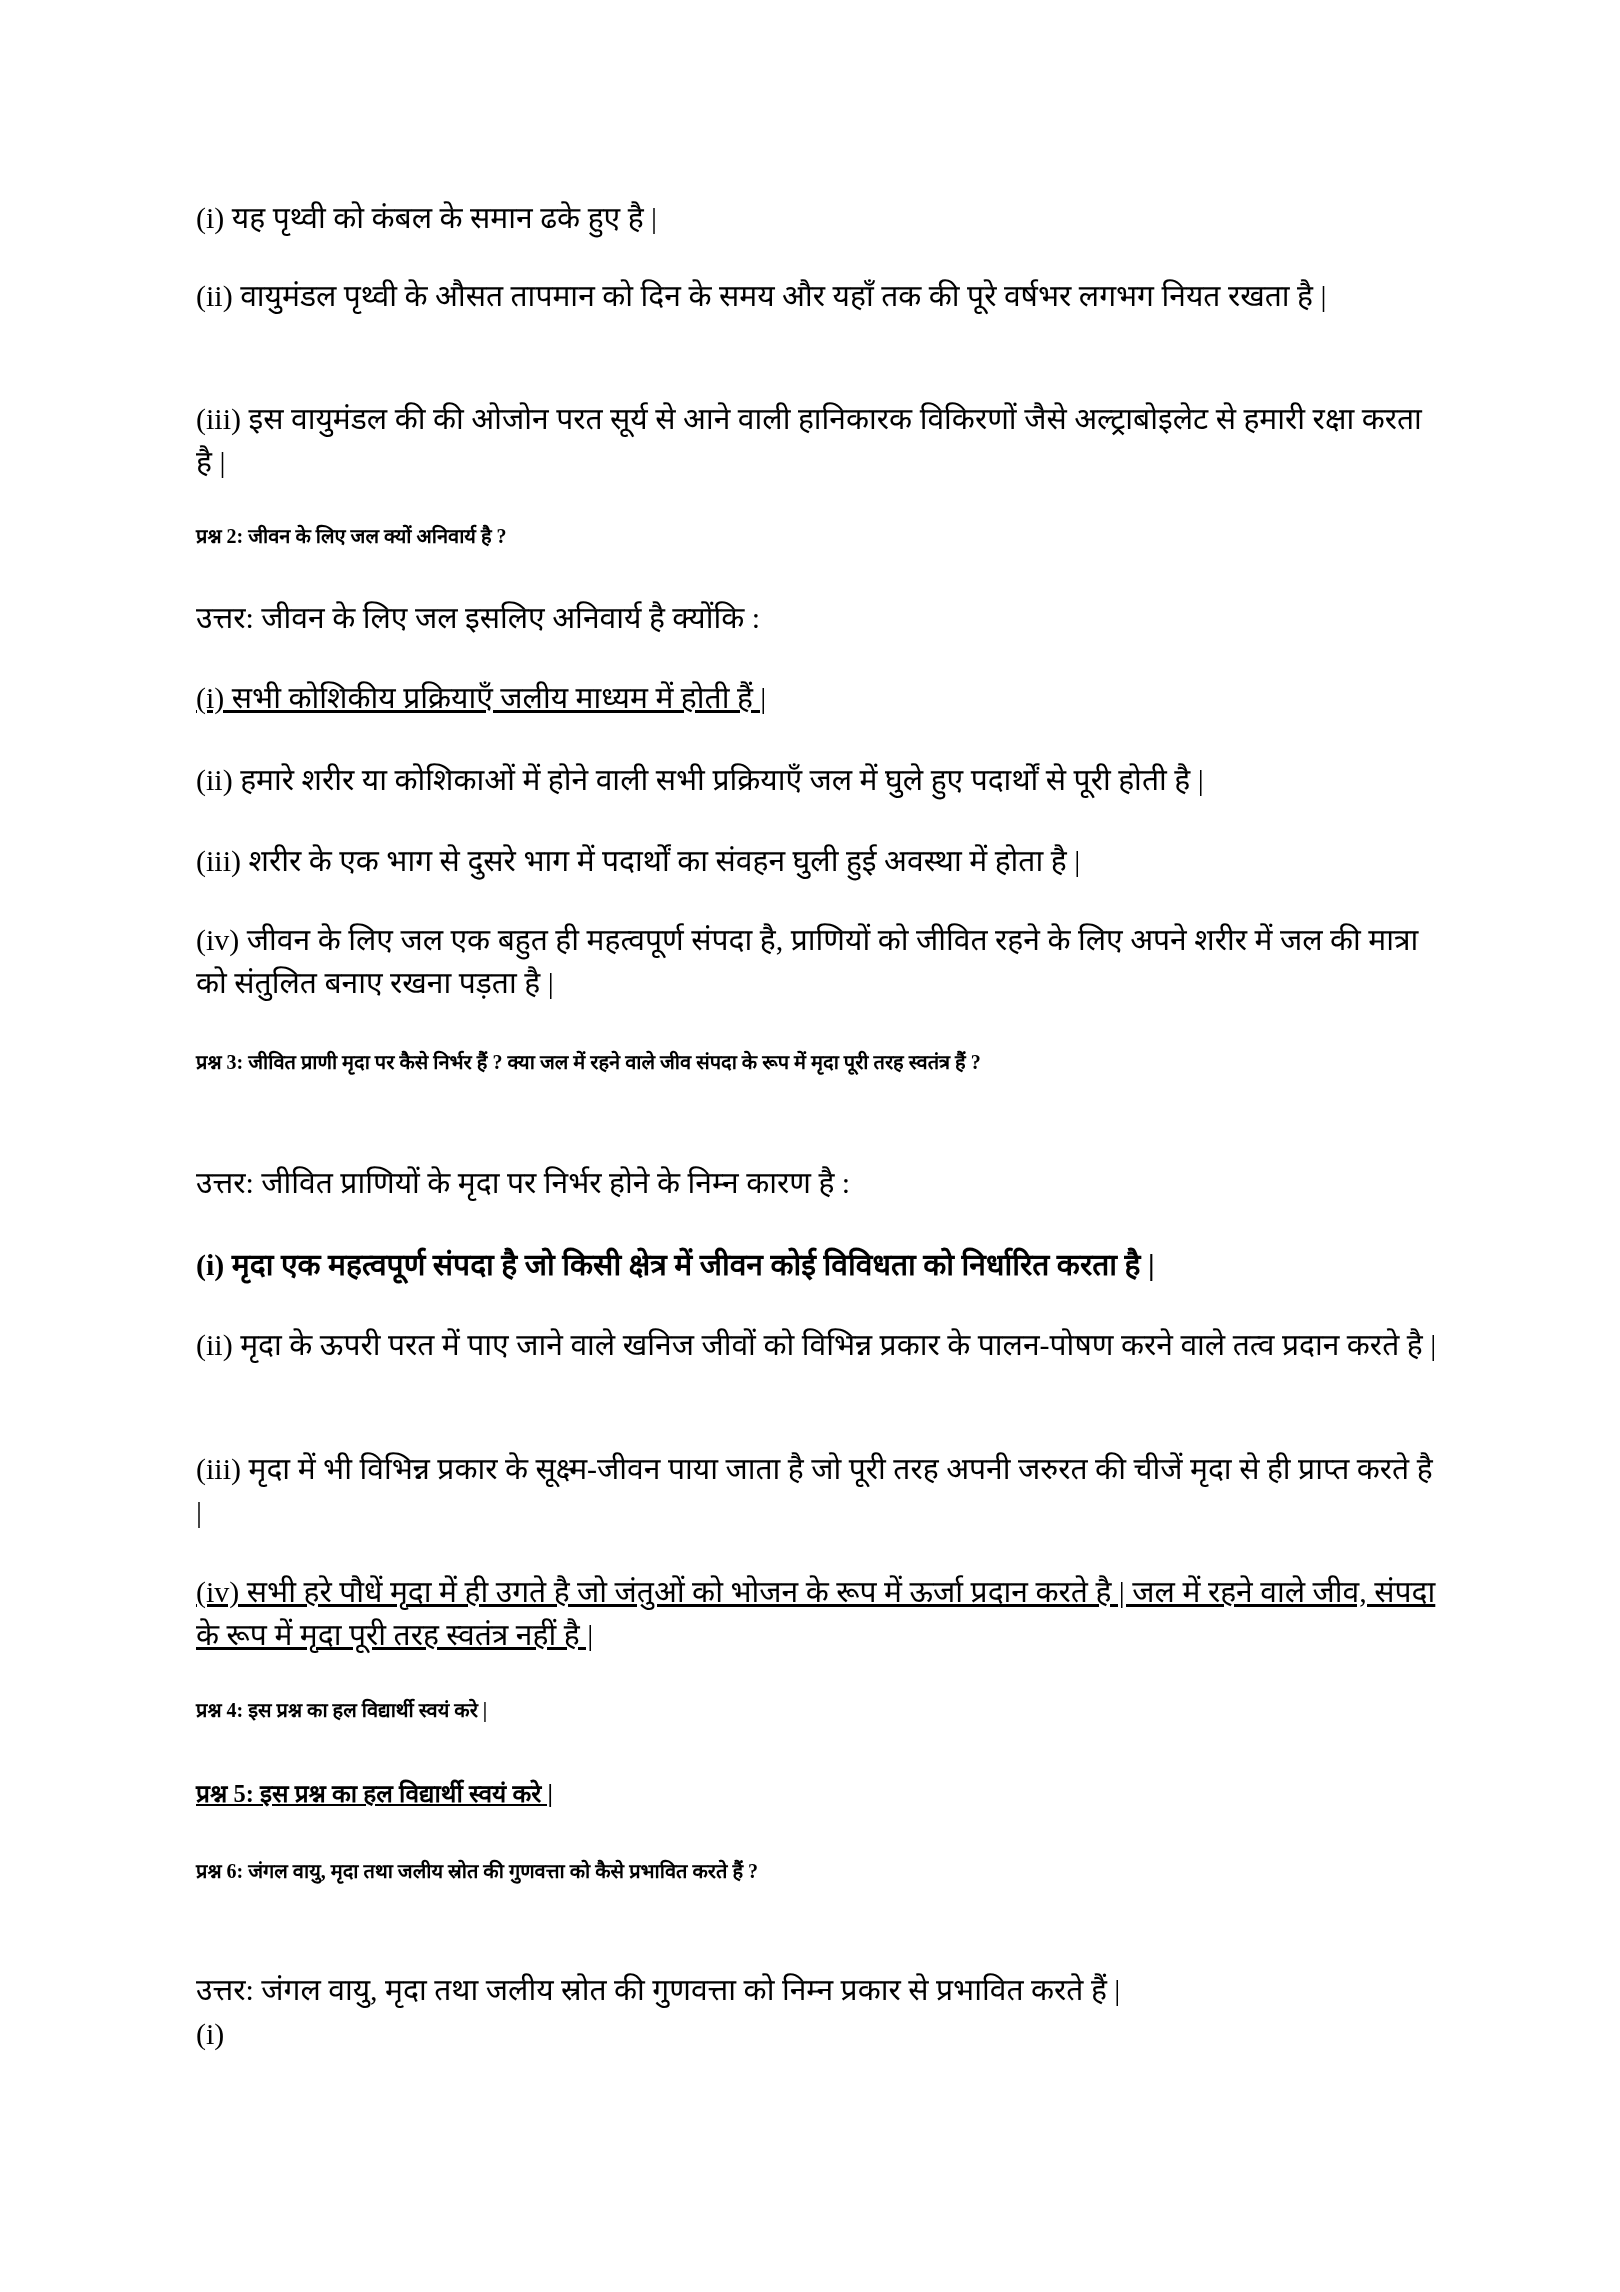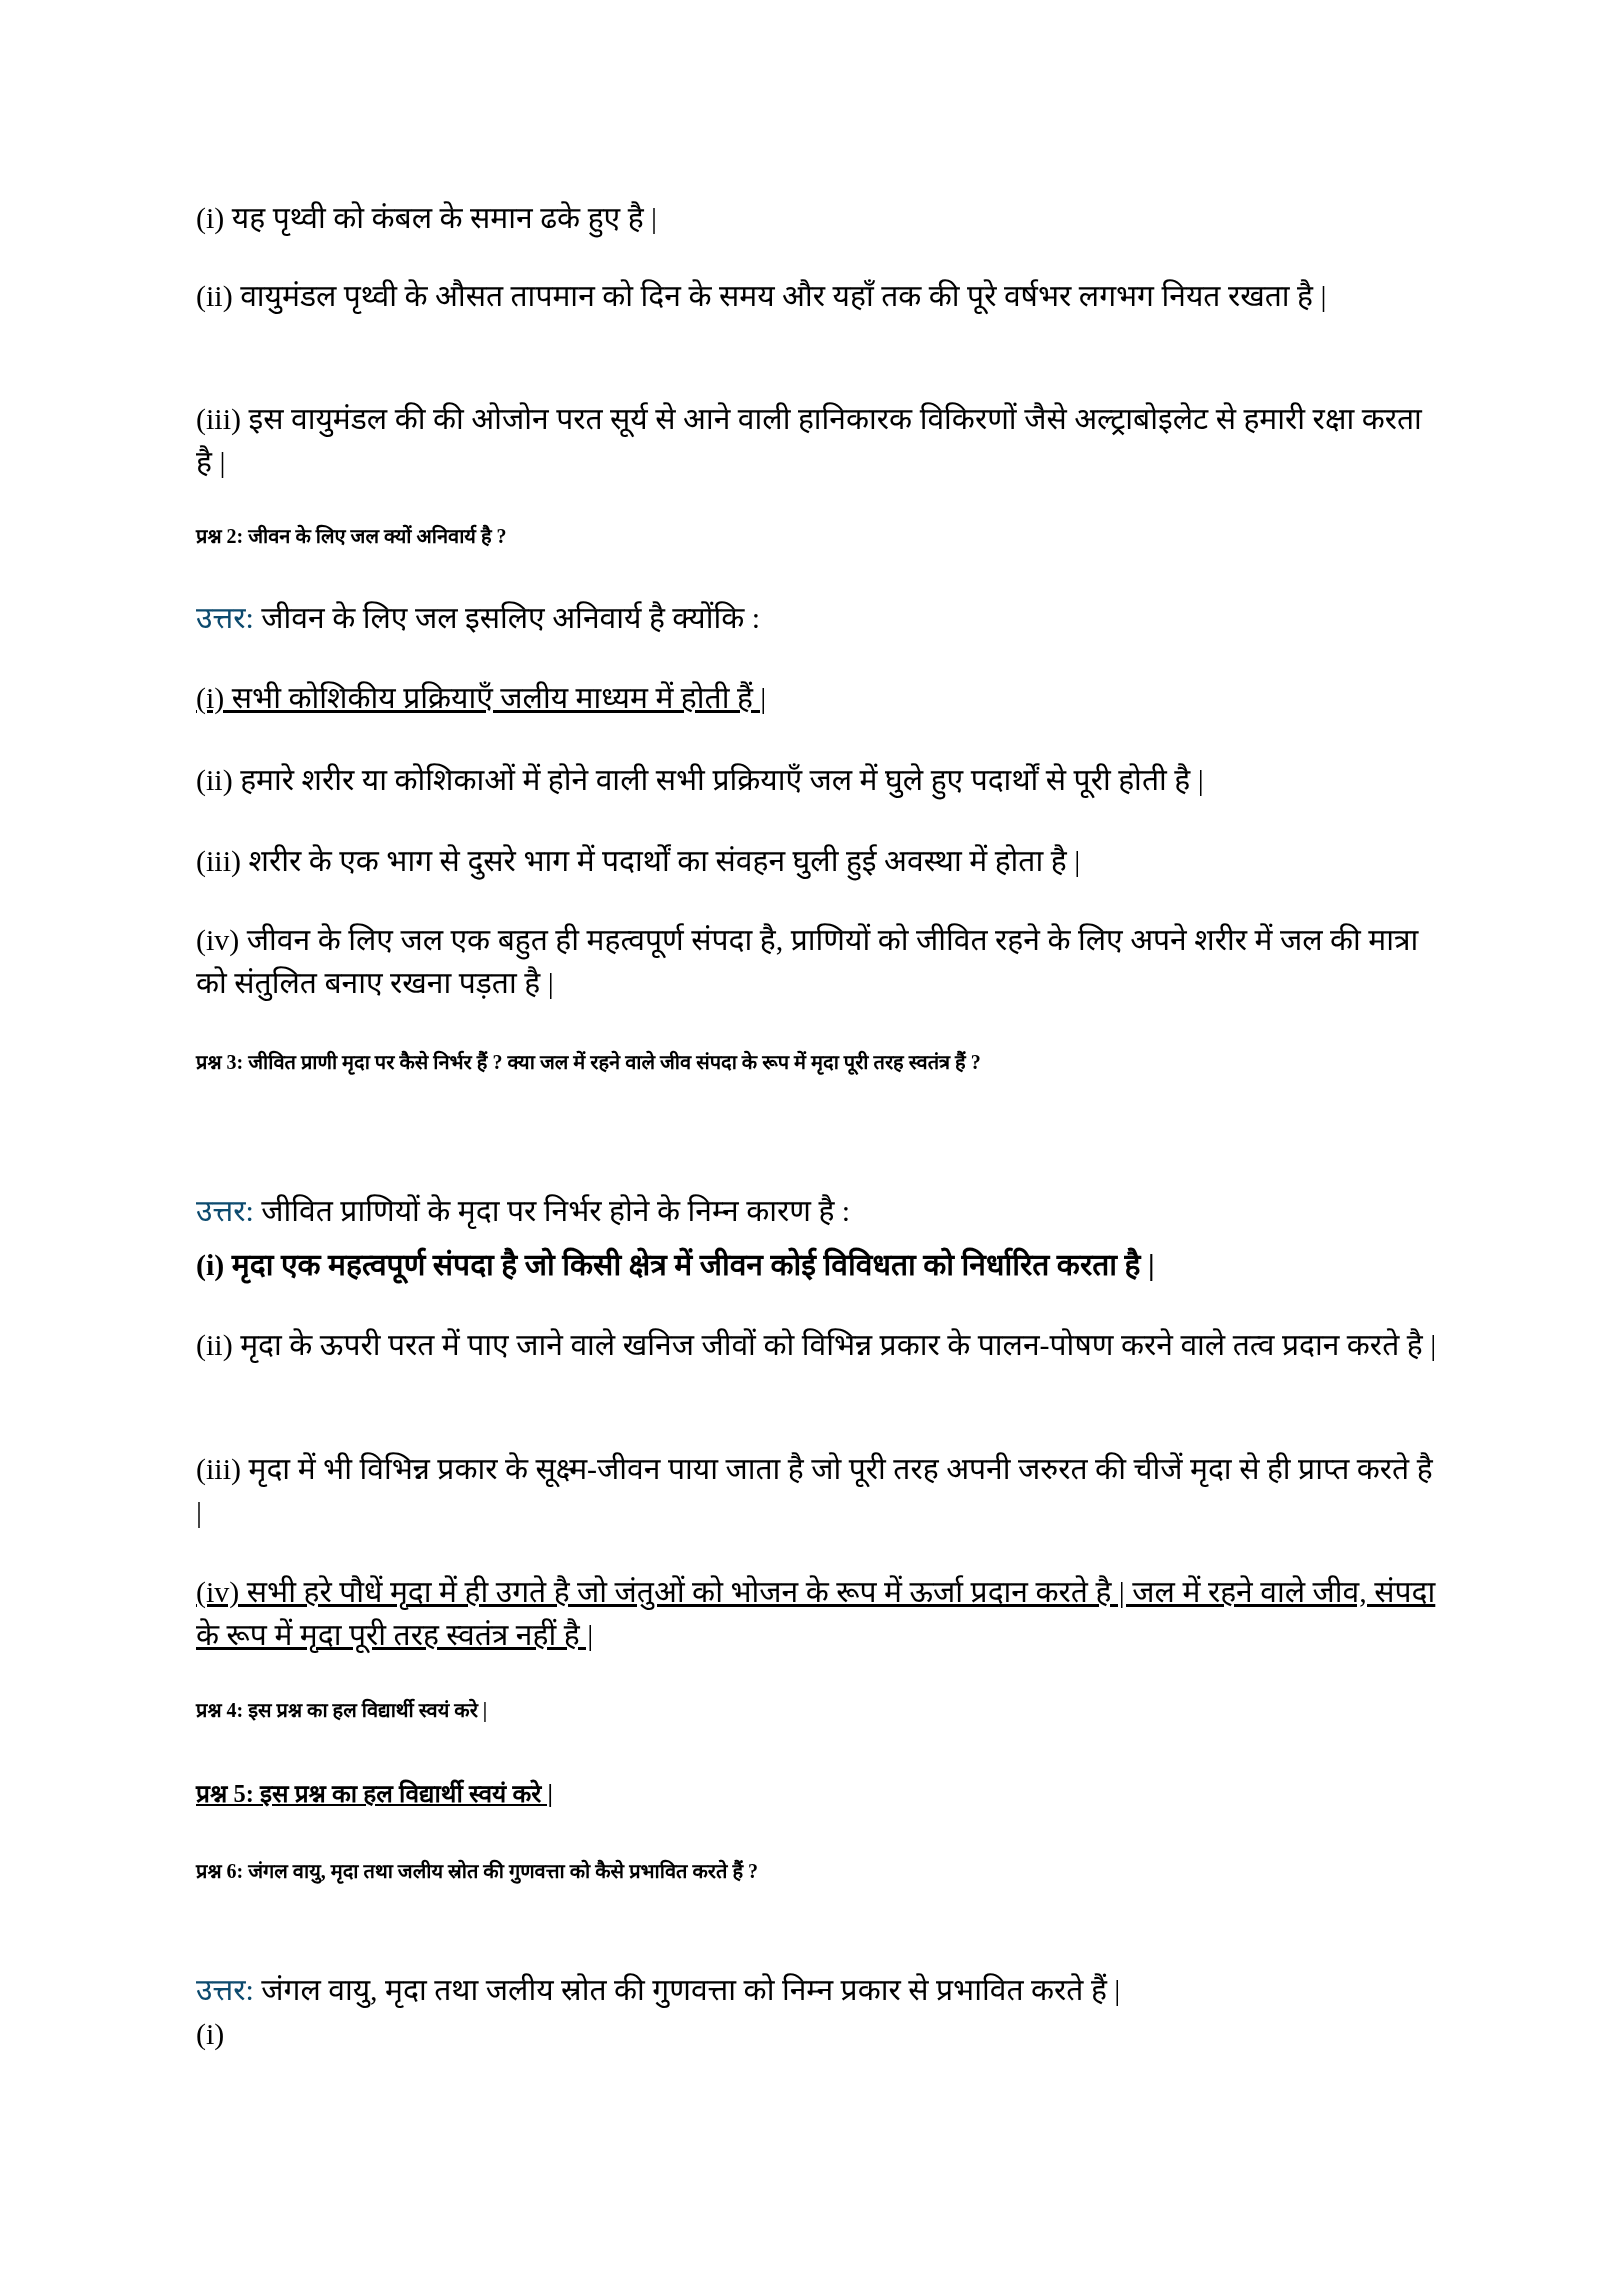--- a/index.html
+++ b/index.html
@@ -31,40 +31,40 @@
     }
     .q {
       font-weight: bold;
       font-size: 20px;
     }
     .q-small {
       font-weight: bold;
       font-size: 24.5px;
     }
     .ans-label {
-      color: #0c4a6e;
+      color: #000000;
     }
   </style>
 </head>
 <body>
 
 <div class="page">
   <p class="para" style="top:0px;">(i) यह पृथ्वी को कंबल के समान ढके हुए है |</p>
   <p class="para" style="top:78px;">(ii) वायुमंडल पृथ्वी के औसत तापमान को दिन के समय और यहाँ तक की पूरे वर्षभर लगभग नियत रखता है |</p>
   <p class="para" style="top:201px;">(iii) इस वायुमंडल की की ओजोन परत सूर्य से आने वाली हानिकारक विकिरणों जैसे अल्ट्राबोइलेट से हमारी रक्षा करता है |</p>
 
   <p class="para q" style="top:319px;">प्रश्न 2: जीवन के लिए जल क्यों अनिवार्य है ?</p>
   <p class="para" style="top:400px;"><span class="ans-label">उत्तर:</span><span> जीवन के लिए जल इसलिए अनिवार्य है क्योंकि :</span></p>
   <p class="para" style="top:480px;text-decoration:underline;">(i) सभी कोशिकीय प्रक्रियाएँ जलीय माध्यम में होती हैं |</p>
   <p class="para" style="top:562px;">(ii) हमारे शरीर या कोशिकाओं में होने वाली सभी प्रक्रियाएँ जल में घुले हुए पदार्थों से पूरी होती है |</p>
   <p class="para" style="top:643px;">(iii) शरीर के एक भाग से दुसरे भाग में पदार्थों का संवहन घुली हुई अवस्था में होता है |</p>
   <p class="para" style="top:722px;">(iv) जीवन के लिए जल एक बहुत ही महत्वपूर्ण संपदा है, प्राणियों को जीवित रहने के लिए अपने शरीर में जल की मात्रा को संतुलित बनाए रखना पड़ता है |</p>
 
   <p class="para q" style="top:845px;">प्रश्न 3: जीवित प्राणी मृदा पर कैसे निर्भर हैं ? क्या जल में रहने वाले जीव संपदा के रूप में मृदा पूरी तरह स्वतंत्र हैं ?</p>
-  <p class="para" style="top:993px;"><span class="ans-label">उत्तर:</span><span> जीवित प्राणियों के मृदा पर निर्भर होने के निम्न कारण है :</span></p>
+  <p class="para" style="top:965px;"><span class="ans-label">उत्तर:</span><span> जीवित प्राणियों के मृदा पर निर्भर होने के निम्न कारण है :</span></p>
   <p class="para" style="top:1047px;font-weight:bold;">(i) मृदा एक महत्वपूर्ण संपदा है जो किसी क्षेत्र में जीवन कोई विविधता को निर्धारित करता है |</p>
   <p class="para" style="top:1127px;">(ii) मृदा के ऊपरी परत में पाए जाने वाले खनिज जीवों को विभिन्न प्रकार के पालन-पोषण करने वाले तत्व प्रदान करते है |</p>
   <p class="para" style="top:1251px;">(iii) मृदा में भी विभिन्न प्रकार के सूक्ष्म-जीवन पाया जाता  है जो पूरी तरह अपनी जरुरत की चीजें मृदा से ही प्राप्त  करते है |</p>
   <p class="para" style="top:1374px;text-decoration:underline;">(iv) सभी हरे पौधें मृदा में ही उगते है जो जंतुओं को भोजन के रूप में ऊर्जा प्रदान करते है | जल में रहने वाले जीव, संपदा के रूप में मृदा पूरी तरह स्वतंत्र नहीं है |</p>
 
   <p class="para q" style="top:1493px;">प्रश्न 4: इस प्रश्न का हल विद्यार्थी स्वयं करे |</p>
   <p class="para q-small" style="top:1576px;text-decoration:underline;">प्रश्न 5: इस प्रश्न का हल विद्यार्थी स्वयं करे |</p>
   <p class="para q" style="top:1654px;">प्रश्न 6: जंगल वायु, मृदा तथा जलीय स्रोत की गुणवत्ता को कैसे प्रभावित करते हैं ?</p>
   <p class="para" style="top:1735px;margin-top:37px;"><span class="ans-label">उत्तर:</span><span> जंगल वायु, मृदा तथा जलीय स्रोत की गुणवत्ता को निम्न प्रकार से प्रभावित करते हैं |</span></p>
   <p class="para" style="top:1816px;">(i)</p>

